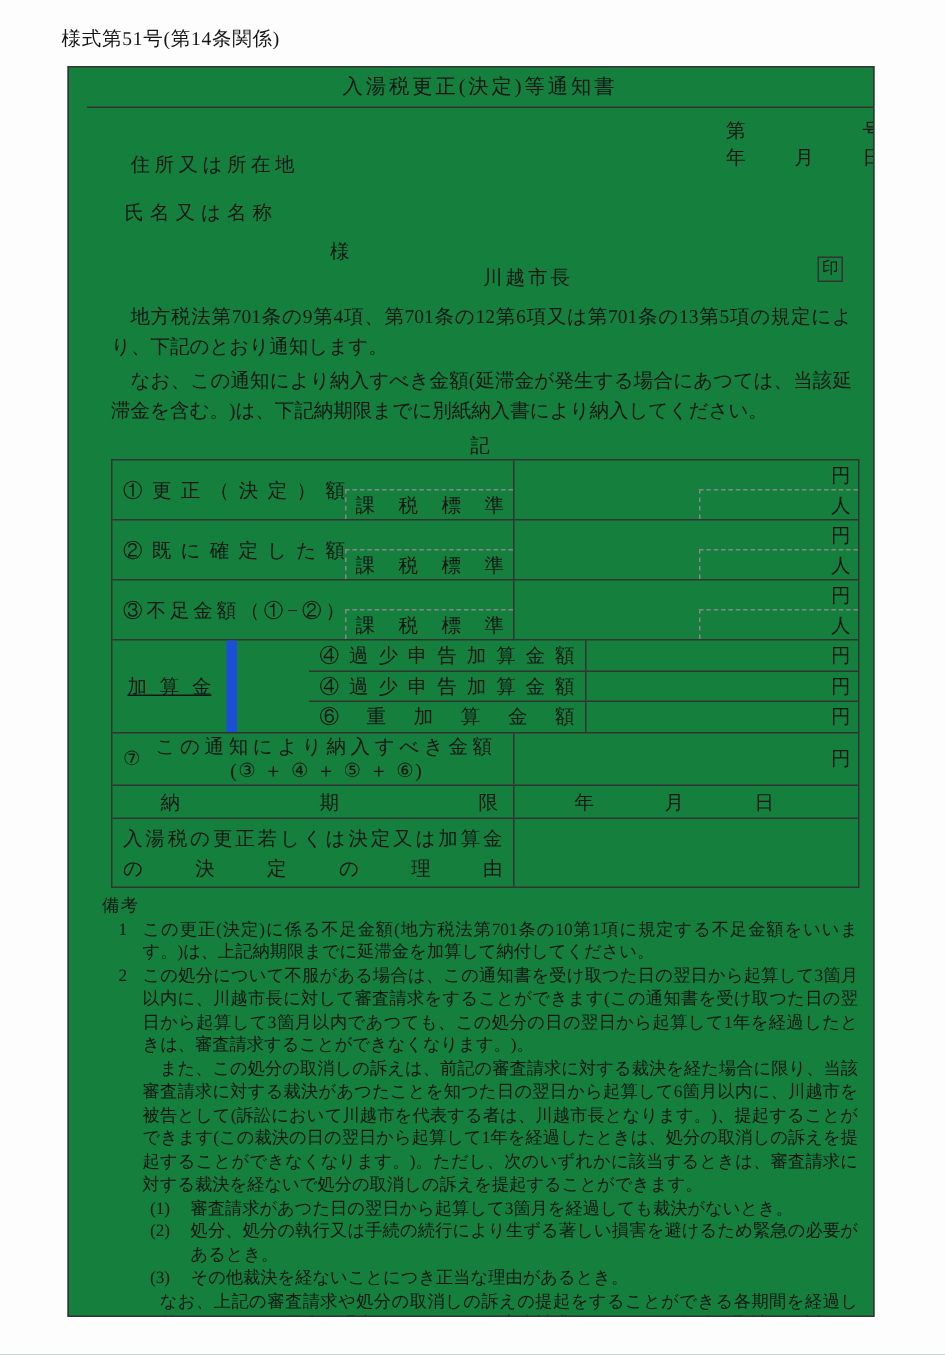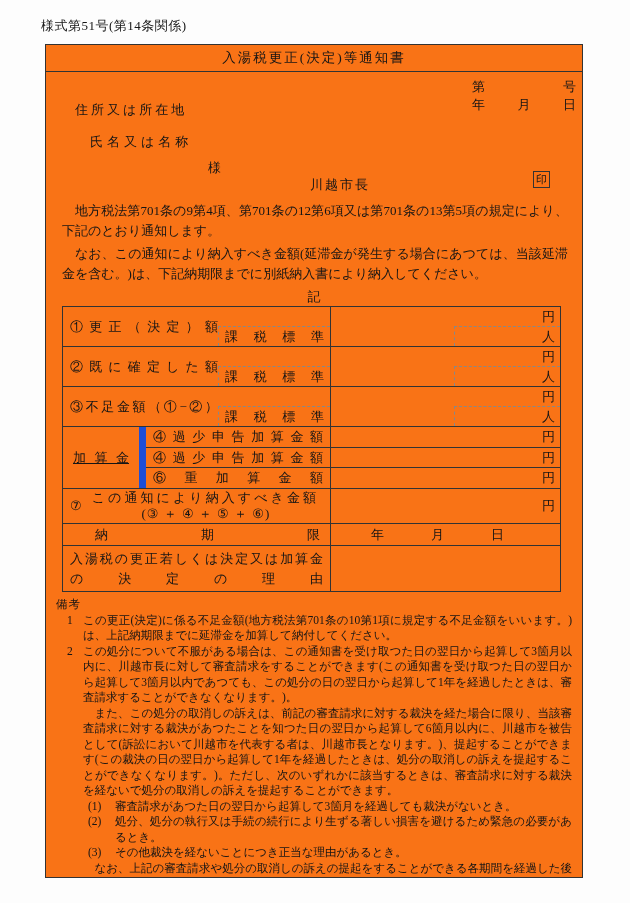--- a/index.html
+++ b/index.html
@@ -1,30 +1,30 @@
 <!DOCTYPE html>
 <html><head>
 <meta charset="utf-8">
 <style>
   html,body{margin:0;padding:0;}
   body{background:#ffffff;}
   .page{position:relative;width:630px;height:903px;background:#fdfdfd;
         font-family:"Liberation Serif","DejaVu Serif",serif;color:#151515;}
   .form-label{position:absolute;left:41px;top:17px;font-size:13px;letter-spacing:.5px;}
   .doc{position:absolute;left:45px;top:44px;width:538px;height:834px;border:1px solid #333;
-       box-sizing:border-box;background:#f97316;overflow:hidden;}
+       box-sizing:border-box;background:#15803d;overflow:hidden;padding-left:12px;}
   .doc-title{height:26px;line-height:26px;border-bottom:1px solid #333;text-align:center;
              font-size:13.5px;letter-spacing:2px;}
   
   .hdr{position:relative;height:123px;font-size:13px;}
   .hdr-docno,.hdr-date{position:absolute;left:426px;width:104px;display:flex;justify-content:space-between;}
   .hdr-docno{top:6px;}
   .hdr-date{top:24px;}
   .hdr-address{position:absolute;top:29px;left:29px;letter-spacing:3px;}
-  .hdr-name{position:absolute;top:61px;left:44px;letter-spacing:4px;text-align:right;}
+  .hdr-name{position:absolute;top:61px;left:25px;letter-spacing:4px;text-align:right;}
   .hdr-sama{position:absolute;top:87px;left:162px;}
   .hdr-mayor{position:absolute;top:104px;left:264px;letter-spacing:2px;}
   .hdr-seal{position:absolute;top:99px;left:487px;border:1px solid #333;font-size:11px;
             line-height:1;padding:2px 2px;}
   
   .body-text{padding:2px 10px 0 12px;font-size:13px;line-height:19.5px;text-align:justify;}
   .body-text p{margin:4px;text-indent:1em;}
   .ki{text-align:center;font-size:13px;height:19px;line-height:19px;margin:0;}
   
   .tbl{margin-left:16px;width:499px;border:1px solid #333;box-sizing:border-box;font-size:13px;}
@@ -38,21 +38,21 @@
            border-top:1px dashed #888;border-left:1px dashed #888;box-sizing:border-box;padding:0 6px;}
   .amt-val{flex:1;position:relative;}
   .amt-unit-top{position:absolute;top:0;right:5px;height:20px;line-height:20px;}
   .amt-unit-box{position:absolute;right:0;bottom:0;width:106px;height:20px;line-height:19px;
                 border-top:1px dashed #888;border-left:1px dashed #888;box-sizing:border-box;
                 text-align:right;padding-right:5px;}
   .sur{height:62px;}
   .sur-lbl{width:83px;border-right:7px solid #1d4ed8;box-sizing:border-box;display:flex;align-items:center;text-decoration:underline;}
   .sur-lbl span{display:block;width:100%;padding:0 10px;box-sizing:border-box;}
   .sur-items{flex:1;display:flex;flex-direction:column;}
-  .sur-item{display:flex;flex:1;border-bottom:1px solid #333;align-items:center;}
+  .sur-item{display:flex;flex:1;border-bottom:1px solid #333;align-items:center;margin-left:48px;}
   .sur-item:last-child{border-bottom:none;}
   .sur-item-lbl{width:185px;border-right:1px solid #333;box-sizing:border-box;padding:0 7px;
                 align-self:stretch;display:flex;align-items:center;}
   .sur-item-lbl span{display:block;width:100%;}
   .sur-item-val{flex:1;text-align:right;padding-right:5px;}
   .r7{height:35px;}
   .r7-lbl{width:268px;border-right:1px solid #333;box-sizing:border-box;display:flex;align-items:center;}
   .r7-num{margin-left:7px;}
   .r7-lines{flex:1;display:flex;flex-direction:column;line-height:16px;}
   .r7-line1{padding:0 14px 0 10px;}

